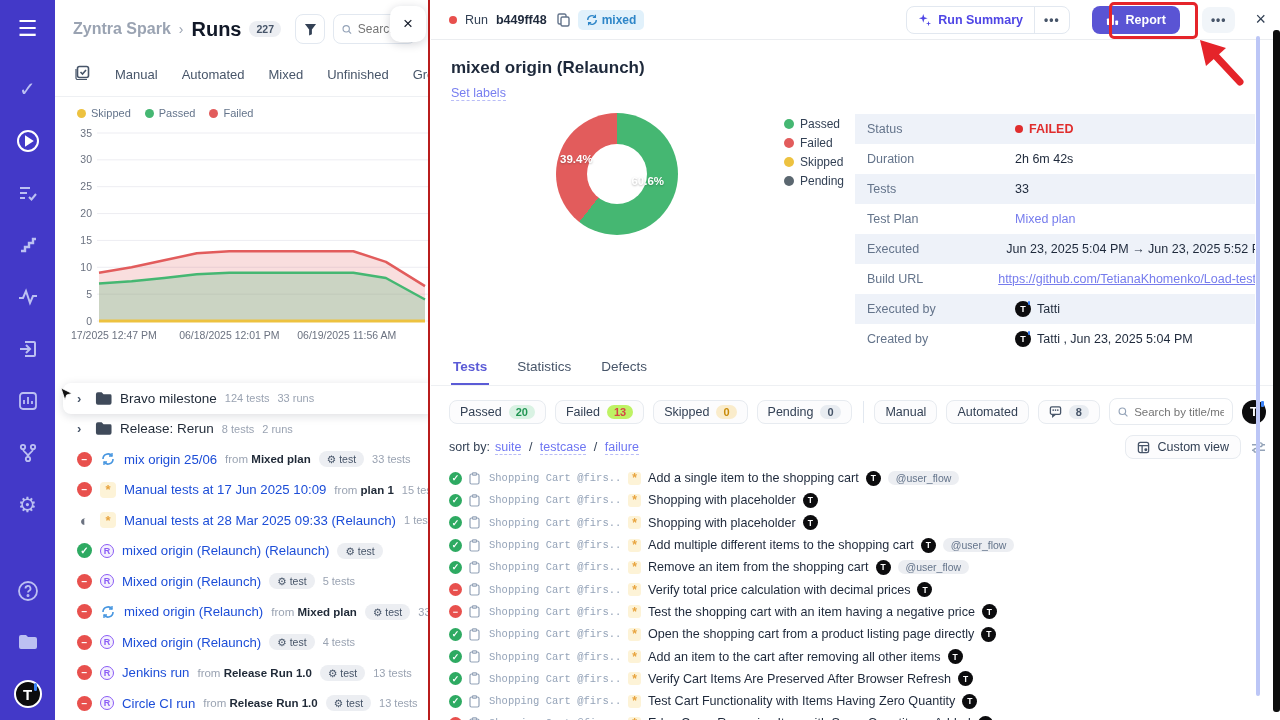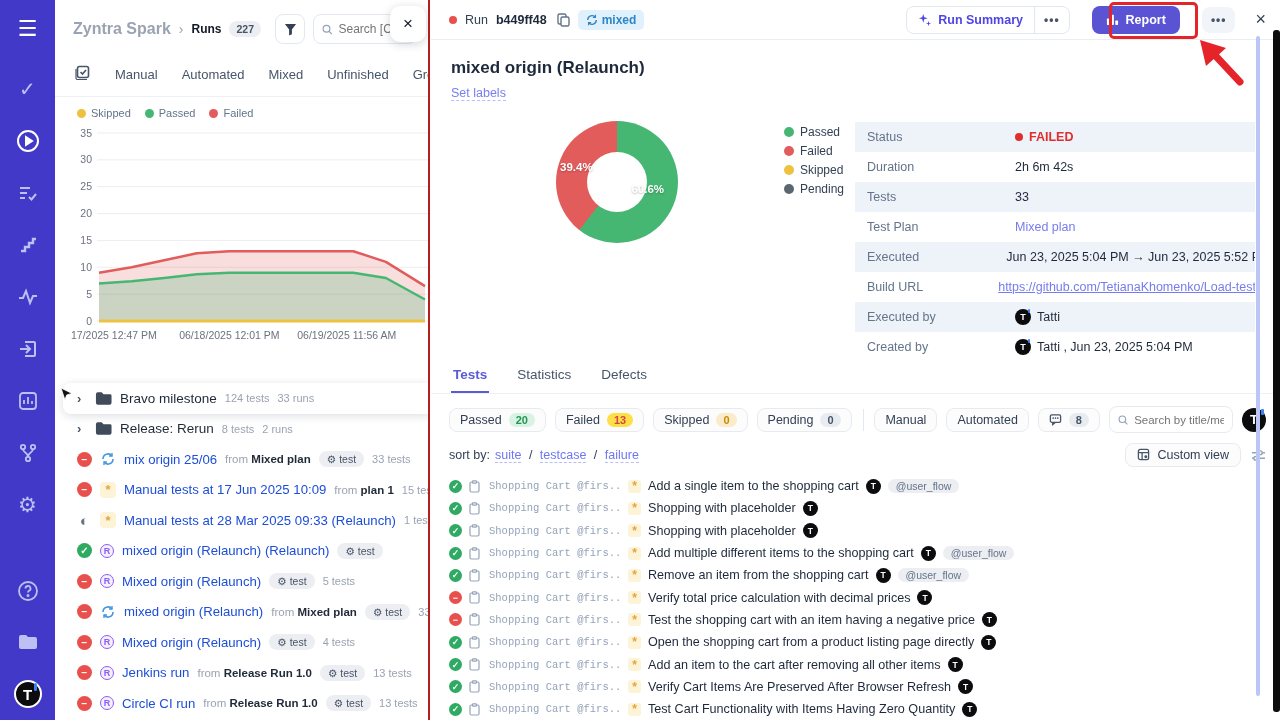--- a/index.html
+++ b/index.html
@@ -15,21 +15,21 @@
   .sb-spacer { flex:1; }
   .sb-burger { color:#fff; font-size:22px; margin-bottom:30px; }
   .sb-avatar { width:28px; height:28px; border-radius:50%; background:#0c0c0e; color:#fff; font-weight:bold; font-size:15px; display:flex; align-items:center; justify-content:center; position:relative; border:2px solid #fff; }
   .sb-avatar::after { content:""; position:absolute; right:3px; top:1px; width:3px; height:8px; background:#3b82f6; border-radius:2px; }
 
   
   .left-panel { position:absolute; left:55px; top:0; width:375px; height:720px; background:#fff; border-right:2px solid #b91c1c; overflow:hidden; }
   .lp-header { display:flex; align-items:center; padding:14px 12px 10px 18px; gap:8px; }
   .crumb-app { color:#9aa3b2; font-size:16px; font-weight:600; }
   .crumb-sep { color:#9aa3b2; font-size:14px; }
-  .crumb-page { color:#111827; font-size:12px; font-weight:700; }
+  .crumb-page { color:#111827; font-size:20px; font-weight:700; }
   .count-pill { background:#eceef2; color:#475569; font-size:10.5px; font-weight:700; border-radius:9px; padding:2px 7px; }
   .funnel-btn { width:30px; height:30px; border:1px solid #e2e8f0; border-radius:8px; background:#fff; display:flex; align-items:center; justify-content:center; color:#334155; cursor:pointer; margin-left:6px; }
   .lp-search { flex:1; height:30px; border:1px solid #e2e8f0; border-radius:8px; display:flex; align-items:center; gap:6px; padding:0 8px; color:#94a3b8; min-width:0; }
   .lp-search input { border:none; outline:none; width:100%; font-size:12px; color:#334155; background:transparent; font-family:"Liberation Sans",sans-serif; }
   .lp-close { position:absolute; right:2px; top:6px; width:36px; height:36px; background:#fff; border-radius:10px; box-shadow:0 2px 10px rgba(15,23,42,.18); display:flex; align-items:center; justify-content:center; font-size:17px; color:#111827; cursor:pointer; z-index:5; }
   .lp-tabs { display:flex; align-items:center; gap:24px; padding:10px 16px 12px 20px; border-bottom:1px solid #eef0f3; }
   .lp-tab { font-size:13px; color:#475569; cursor:pointer; white-space:nowrap; }
   .lp-tabs .select-ic { color:#475569; }
   .chart-box { padding:8px 2px 0 14px; background:#fff; }
   .legend-row { display:flex; gap:14px; padding:2px 0 2px 8px; }
@@ -67,21 +67,21 @@
   .mixed-badge { display:flex; align-items:center; gap:4px; background:#e1f1fb; color:#2e86c8; font-size:12px; font-weight:600; border-radius:5px; padding:3px 8px; cursor:pointer; }
   .rp-topbar .spacer { flex:1; }
   .btn-group { display:flex; border:1px solid #e2e8f0; border-radius:8px; overflow:hidden; background:#fff; }
   .btn-summary { display:flex; align-items:center; gap:6px; padding:6px 11px; color:#4f46e5; font-size:12.5px; font-weight:700; cursor:pointer; }
   .btn-dots-inline { padding:6px 9px; border-left:1px solid #e2e8f0; color:#475569; font-weight:700; cursor:pointer; font-size:12px; letter-spacing:1px; }
   .btn-report { display:flex; align-items:center; gap:7px; background:#5a54d4; color:#fff; border:none; font-size:12.5px; font-weight:700; border-radius:8px; padding:7px 14px; cursor:pointer; margin-left:14px; font-family:"Liberation Sans",sans-serif; }
   .btn-dots { background:#f1f5f9; border-radius:8px; padding:6px 9px; color:#475569; font-weight:700; font-size:12px; letter-spacing:1px; cursor:pointer; margin-left:14px; }
   .rp-close { font-size:18px; color:#334155; cursor:pointer; margin-left:12px; }
 
   .rp-title { font-size:17px; font-weight:700; color:#1e293b; padding:18px 0 0 20px; }
-  .set-labels { display:inline-block; margin:8px 0 16px 20px; color:#777ef0; font-size:12.5px; border-bottom:1px dashed #b9bdf7; cursor:pointer; }
+  .set-labels { display:inline-block; margin:8px 0 8px 20px; color:#777ef0; font-size:12.5px; border-bottom:1px dashed #b9bdf7; cursor:pointer; }
 
   
   .summary-zone { position:relative; height:240px; }
   .donut-wrap { position:absolute; left:125px; top:4px; width:122px; height:122px; }
   .donut { width:122px; height:122px; border-radius:50%; }
   .donut-hole { position:absolute; left:31px; top:31px; width:60px; height:60px; background:#fff; border-radius:50%; }
   .donut-lbl { position:absolute; color:#fff; font-size:11.5px; font-weight:700; text-shadow:0 1px 2px rgba(0,0,0,.25); }
   .donut-lbl.passed { right:14px; top:62px; }
   .donut-lbl.failed { left:4px; top:40px; }
   .donut-legend { position:absolute; left:353px; top:8px; display:flex; flex-direction:column; gap:5px; }
@@ -111,21 +111,21 @@
   .f-search { display:flex; align-items:center; gap:6px; border:1px solid #e7ebf0; border-radius:8px; height:27px; padding:0 8px; width:148px; color:#94a3b8; }
   .f-search input { border:none; outline:none; width:100%; font-size:11.5px; color:#334155; background:transparent; font-family:"Liberation Sans",sans-serif; }
   .t-avatar { width:24px; height:24px; border-radius:50%; background:#0c0c0e; color:#fff; font-size:13px; font-weight:700; display:flex; align-items:center; justify-content:center; position:relative; cursor:pointer; flex:0 0 24px; }
   .t-avatar::after { content:""; position:absolute; right:2px; top:1px; width:3px; height:6px; background:#3b82f6; border-radius:1px; }
 
   .sort-row { display:flex; align-items:center; padding:10px 14px 0 18px; font-size:12.5px; color:#334155; }
   .sort-links { margin-left:5px; }
   .sort-link { color:#6e76f2; border-bottom:1px dashed #b9bdf7; cursor:pointer; }
   .sort-sep { color:#334155; margin:0 4px; }
   .sort-row .spacer { flex:1; }
-  .custom-view { display:flex; align-items:flex-start; gap:7px; border:1px solid #e7ebf0; border-radius:8px; background:#fcfcfd; padding:4px 11px; font-size:12.5px; color:#334155; cursor:pointer; }
+  .custom-view { display:flex; align-items:center; gap:7px; border:1px solid #e7ebf0; border-radius:8px; background:#fcfcfd; padding:4px 11px; font-size:12.5px; color:#334155; cursor:pointer; }
   .sliders-ic { color:#94a3b8; margin-left:10px; cursor:pointer; display:flex; }
 
   
   .tests-list { padding:8px 0 0 18px; overflow:hidden; height:290px; }
   .test-row { display:flex; align-items:center; height:22.3px; gap:7px; cursor:pointer; }
   .tr-st { width:13px; height:13px; border-radius:50%; color:#fff; font-size:9px; font-weight:700; display:flex; align-items:center; justify-content:center; flex:0 0 13px; }
   .tr-clip { color:#94a3b8; display:flex; flex:0 0 13px; }
   .tr-suite { font-family:"Liberation Mono", monospace; font-size:10.5px; color:#94a3b8; width:132px; flex:0 0 132px; white-space:nowrap; overflow:hidden; }
   .tr-man { width:13px; height:13px; background:#fdf3d7; border-radius:3px; color:#e8a33d; font-weight:700; font-size:12px; display:flex; align-items:center; justify-content:center; flex:0 0 13px; line-height:1; }
   .tr-title { font-size:12.6px; color:#1e293b; white-space:nowrap; }
@@ -543,21 +543,21 @@
       </div>
 
     <div class="filters-row">
       <span id="status-filters" style="display:flex;gap:9px;">
           <span class="f-btn">
             <span>Passed</span>
             <span class="f-count" style="background: rgb(217, 242, 227); color: rgb(33, 150, 83);">20</span>
           </span>
           <span class="f-btn">
             <span>Failed</span>
-            <span class="f-count" style="background: #fde047; color: rgb(214, 69, 69);">13</span>
+            <span class="f-count" style="background: #bef264; color: rgb(214, 69, 69);">13</span>
           </span>
           <span class="f-btn">
             <span>Skipped</span>
             <span class="f-count" style="background: rgb(250, 236, 203); color: rgb(201, 138, 6);">0</span>
           </span>
           <span class="f-btn">
             <span>Pending</span>
             <span class="f-count" style="background: rgb(232, 236, 241); color: rgb(71, 85, 105);">0</span>
           </span>
         </span>

